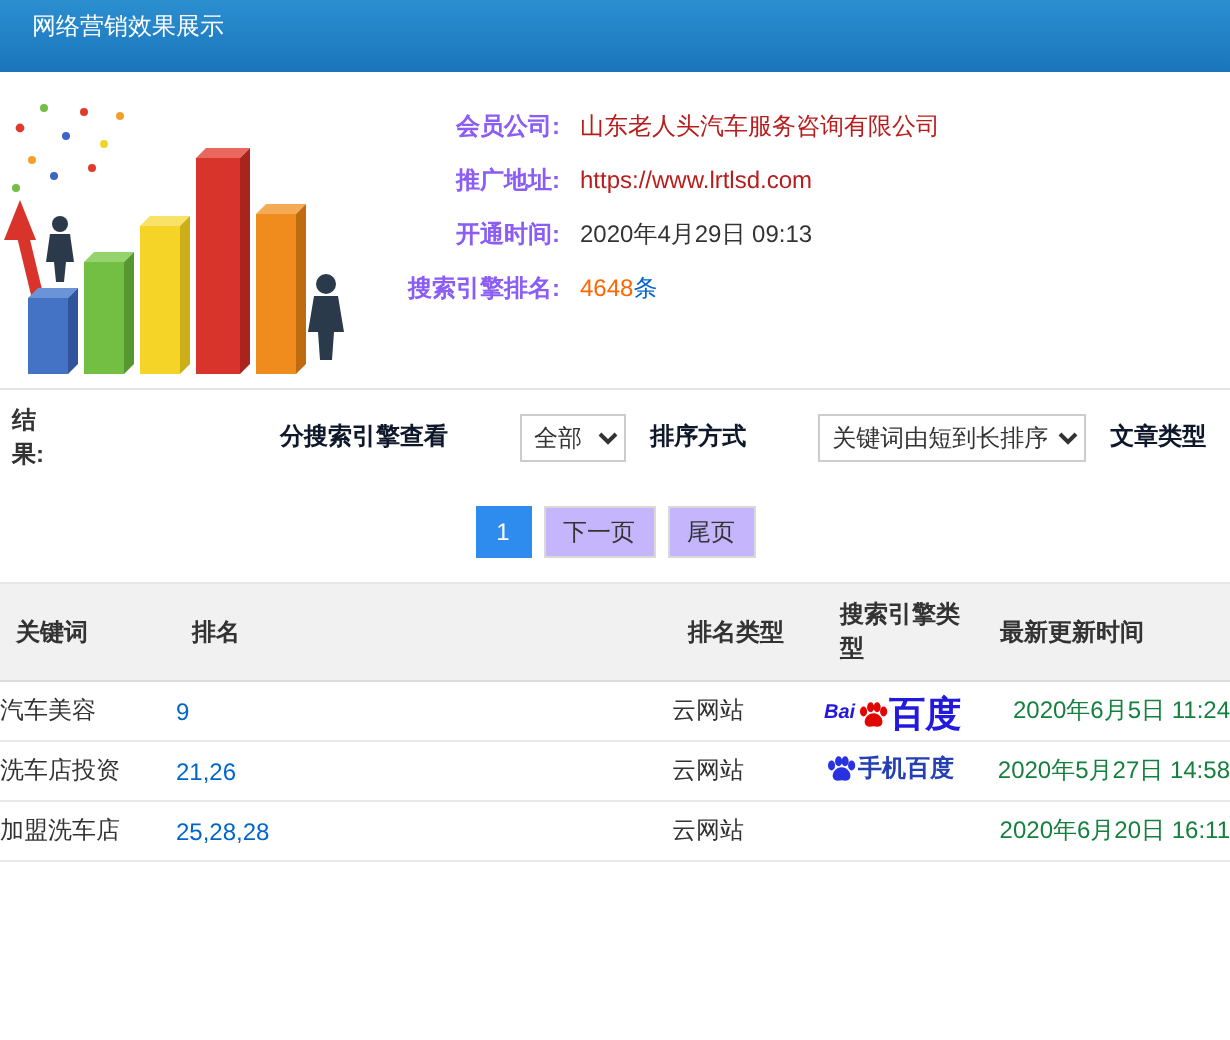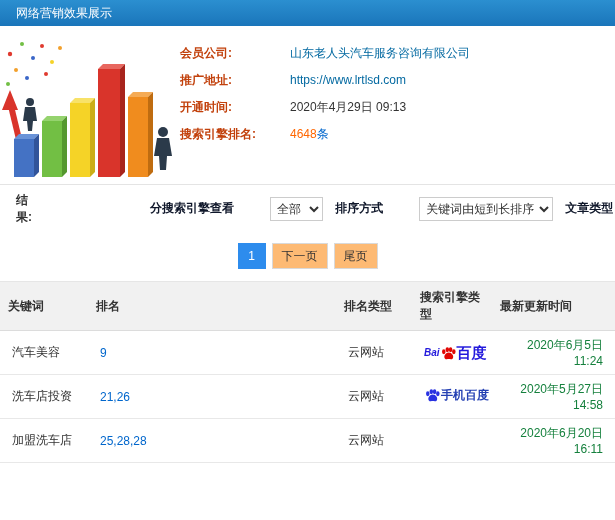--- a/index.html
+++ b/index.html
@@ -4,78 +4,78 @@
 <style>
   * { margin:0; padding:0; box-sizing:border-box; }
   html,body { background:#fff; }
   body {
     width:615px; height:520px; overflow:hidden;
     font-family:"Liberation Sans","DejaVu Sans",sans-serif;
     font-size:12px; color:#333;
   }
   
   .topbar {
-    height:26px; line-height:26px; padding-left:16px;
+    height:36px; line-height:26px; padding-left:16px;
     background:linear-gradient(#2b8fd0,#1a75ba);
     color:#fff; font-size:12px;
   }
   
   .info-section { display:flex; padding:6px 0 4px 0; height:158px; }
   .chart-illustration { width:180px; height:150px; flex:0 0 180px; }
   .info-fields { padding-top:8px; }
   .info-row { display:flex; line-height:27px; }
-  .info-label { width:100px; text-align:left; font-weight:bold; color:#c2410c; flex:0 0 100px; }
+  .info-label { width:100px; text-align:right; font-weight:bold; color:#8b5cf6; flex:0 0 100px; }
   .info-value { margin-left:10px; }
-  .info-link { color:#0369a1; text-decoration:none; cursor:pointer; }
+  .info-link { color:#b91c1c; text-decoration:none; cursor:pointer; }
   .rank-num { color:#f60; }
   .rank-unit { color:#06c; }
   
   .filter-section {
     border-top:1px solid #e4e4e4;
     display:flex; align-items:center;
-    padding:12px 16px; height:48px; background:#fff;
+    padding:12px 6px; height:48px; background:#fff;
   }
   .result-label { font-weight:bold; color:#333; }
   .filter-controls { margin-left:118px; display:flex; align-items:center; }
   .f-label { font-weight:bold; color:#0f172a; margin:0 4px 0 12px; white-space:nowrap; }
   .filter-controls select {
     height:24px; border:1px solid #ccc; background:#fff; color:#333;
     font-size:12px; font-family:inherit; padding:0 2px;margin-left:32px;
   }
   .sel-narrow { width:58px; }
   .submit-btn {
     margin-left:10px; height:25px; padding:0 12px;
     background:#2f87d8; color:#fff; border:1px solid #2578c5;
     border-radius:3px; font-size:12px; font-family:inherit; cursor:pointer;
   }
   
   .pagination { text-align:center; padding:11px 0 12px; }
   .page-btn {
     display:inline-block; min-width:28px; height:26px; line-height:24px;
-    border:1px solid #d9d9d9; background:#fdba74; color:#333;
+    border:1px solid #d9d9d9; background:#c4b5fd; color:#333;
     margin:0 3px; padding:0 9px; text-decoration:none; cursor:pointer;
   }
   .page-btn.active { background:#2d8ced; border-color:#2d8ced; color:#fff; }
   
   table { width:100%; border-collapse:collapse; table-layout:fixed; }
   th {
     background:#f1f1f1; text-align:left; font-weight:bold; color:#333;
     padding:7px 8px; border-bottom:1px solid #dcdcdc; border-top:1px solid #e6e6e6;
     font-size:12px;
   }
   th:nth-child(1){ width:88px; } th:nth-child(2){ width:248px;margin-top:42px; }
   th:nth-child(3){ width:76px; } th:nth-child(4){ width:80px; }
-  td { padding:6px 12px; border-bottom:1px solid #e8e8e8; font-size:12px; height:27px; }
+  td { padding:6px 0; border-bottom:1px solid #e8e8e8; font-size:12px; height:27px; }
   .td-rank { color:#06c; cursor:pointer; }
   .td-time { color:#15803d;text-align:right; }
   
   .engine { display:inline-flex; align-items:flex-end; line-height:14px; white-space:nowrap; }
   .engine .bai { font-weight:bold; font-size:10px; font-style:italic; }
   .engine .du { font-weight:bold; }
-  .engine.baidu .du { font-size:15px; }
+  .engine.baidu .du { font-size:18px; }
   .engine.mobile-baidu .du { font-size:12px; }
   .paw { width:15px; height:13px; margin:0 1px; display:inline-block; }
 </style>
 </head>
 <body>
 
 <div class="topbar">
   <span>网络营销效果展示</span>
 </div>
 

